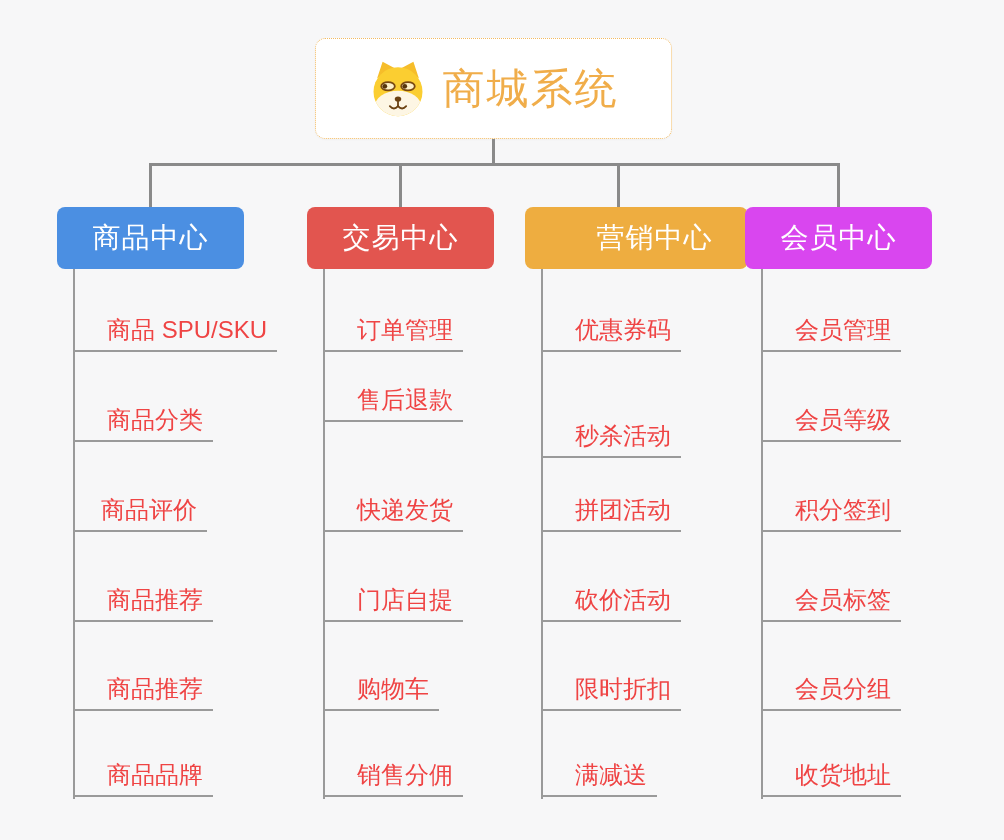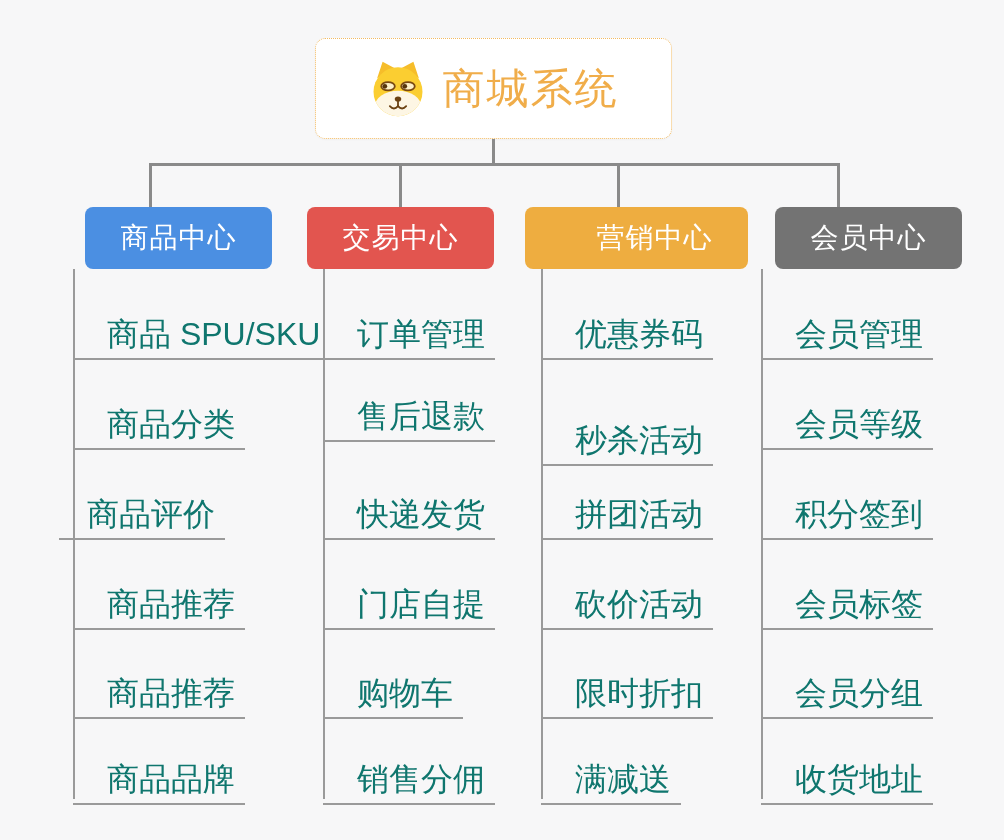--- a/index.html
+++ b/index.html
@@ -47,23 +47,23 @@
     letter-spacing: 1px;
     white-space: nowrap;
     cursor: default;
   }
   
   .descender { position: absolute; width: 2px; background: #9a9a9a; }
   
   .child-node {
     position: absolute;
     display: inline-block;
-    font-size: 32px;
+    font-size: 24px;
     line-height: 1;
-    color: #0f766e;
+    color: #ef4444;
     padding: 0 10px 8px 34px;
     border-bottom: 2px solid #9a9a9a;
     white-space: nowrap;
   }
 </style>
 </head>
 <body>
 
 <div class="canvas">
 
@@ -92,48 +92,48 @@
         <path d="M23 51 Q27.5 56 32 51 Q36.5 56 41 51" stroke="#6b4212" stroke-width="2" fill="none" stroke-linecap="round"></path>
       </svg>
     </span>
     <span class="root-label">商城系统</span>
   </div>
 
   <div id="tree">
       <div class="cline" style="left: 491.5px; top: 139px; width: 3px; height: 27px; background: rgb(138, 138, 138);"></div>
       <div class="cline" style="left: 149px; top: 163px; width: 691px; height: 3px; background: rgb(138, 138, 138);"></div>
       <div class="cline" style="left: 149px; top: 163px; width: 3px; height: 44px; background: rgb(138, 138, 138);"></div>
-      <div class="branch-box" style="left: 57px; background: rgb(75, 143, 226); margin-left: 28px;">商品中心</div>
+      <div class="branch-box" style="left: 57px; background: rgb(75, 143, 226);">商品中心</div>
       <div class="descender" style="left: 73px; top: 269px; height: 530px; background: rgb(154, 154, 154);"></div>
       <div class="child-node" style="left: 73px; top: 318px;">商品 SPU/SKU</div>
       <div class="child-node" style="left: 73px; top: 408px;">商品分类</div>
-      <div class="child-node" style="left: 59px; top: 498px; padding-left: 28px;">商品评价</div>
+      <div class="child-node" style="left: 73px; top: 498px; padding-left: 28px;">商品评价</div>
       <div class="child-node" style="left: 73px; top: 588px;">商品推荐</div>
       <div class="child-node" style="left: 73px; top: 677px;">商品推荐</div>
       <div class="child-node" style="left: 73px; top: 763px;">商品品牌</div>
       <div class="cline" style="left: 399px; top: 163px; width: 3px; height: 44px; background: rgb(138, 138, 138);"></div>
       <div class="branch-box" style="left: 307px; background: rgb(226, 85, 79);">交易中心</div>
       <div class="descender" style="left: 323px; top: 269px; height: 530px; background: rgb(154, 154, 154);"></div>
       <div class="child-node" style="left: 323px; top: 318px;">订单管理</div>
-      <div class="child-node" style="left: 323px; top: 400px; text-align: right;">售后退款</div>
+      <div class="child-node" style="left: 323px; top: 388px; text-align: right;">售后退款</div>
       <div class="child-node" style="left: 323px; top: 498px;">快递发货</div>
       <div class="child-node" style="left: 323px; top: 588px;">门店自提</div>
       <div class="child-node" style="left: 323px; top: 677px;">购物车</div>
       <div class="child-node" style="left: 323px; top: 763px;">销售分佣</div>
       <div class="cline" style="left: 617px; top: 163px; width: 3px; height: 44px; background: rgb(138, 138, 138);"></div>
       <div class="branch-box" style="left: 525px; background: rgb(238, 173, 64); padding-left: 36px;">营销中心</div>
       <div class="descender" style="left: 541px; top: 269px; height: 530px; background: rgb(154, 154, 154);"></div>
       <div class="child-node" style="left: 541px; top: 318px;">优惠券码</div>
       <div class="child-node" style="left: 541px; top: 424px;">秒杀活动</div>
       <div class="child-node" style="left: 541px; top: 498px;">拼团活动</div>
       <div class="child-node" style="left: 541px; top: 588px;">砍价活动</div>
       <div class="child-node" style="left: 541px; top: 677px;">限时折扣</div>
       <div class="child-node" style="left: 541px; top: 763px;">满减送</div>
       <div class="cline" style="left: 837px; top: 163px; width: 3px; height: 44px; background: rgb(138, 138, 138);"></div>
-      <div class="branch-box" style="left: 745px; background: #737373; margin-left: 30px;">会员中心</div>
+      <div class="branch-box" style="left: 745px; background: #d946ef;">会员中心</div>
       <div class="descender" style="left: 761px; top: 269px; height: 530px; background: rgb(154, 154, 154);"></div>
       <div class="child-node" style="left: 761px; top: 318px;">会员管理</div>
       <div class="child-node" style="left: 761px; top: 408px;">会员等级</div>
       <div class="child-node" style="left: 761px; top: 498px;">积分签到</div>
       <div class="child-node" style="left: 761px; top: 588px;">会员标签</div>
       <div class="child-node" style="left: 761px; top: 677px;">会员分组</div>
       <div class="child-node" style="left: 761px; top: 763px; font-family: Liberation Serif, serif;">收货地址</div>
     </div>
 
 </div>

